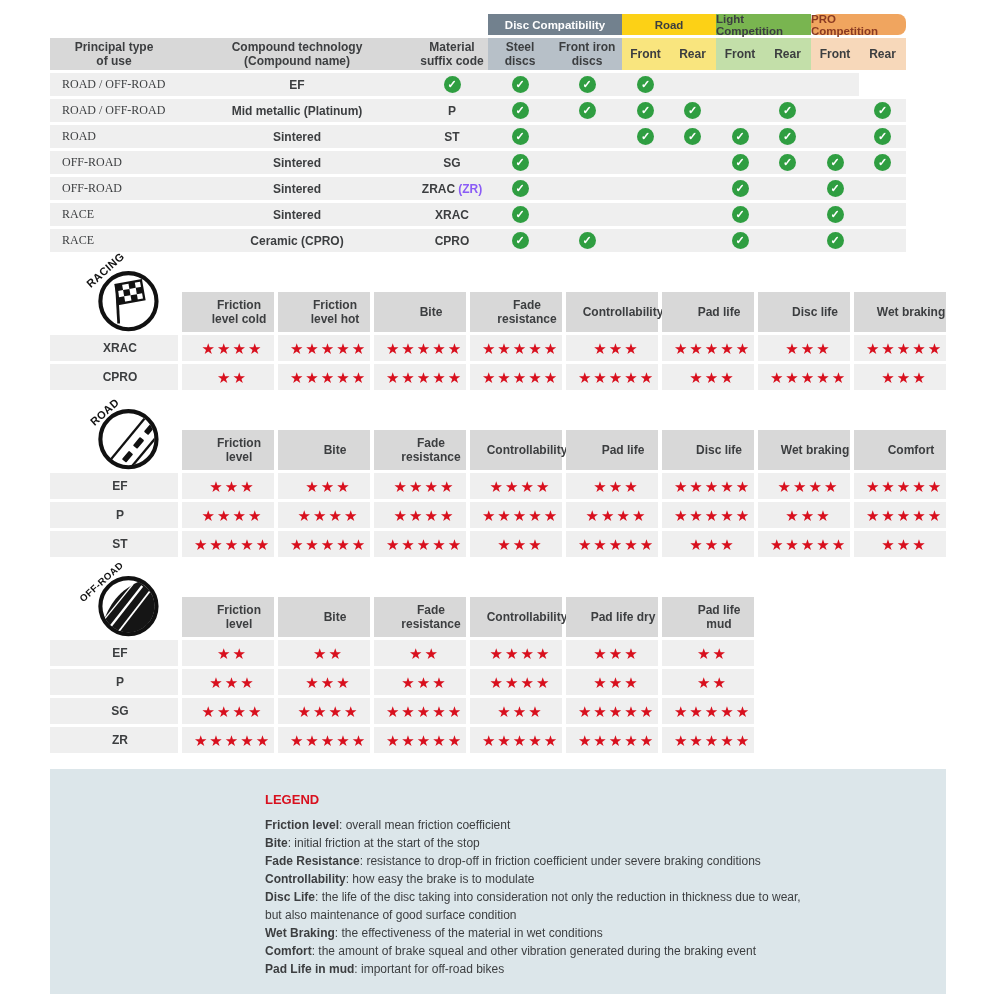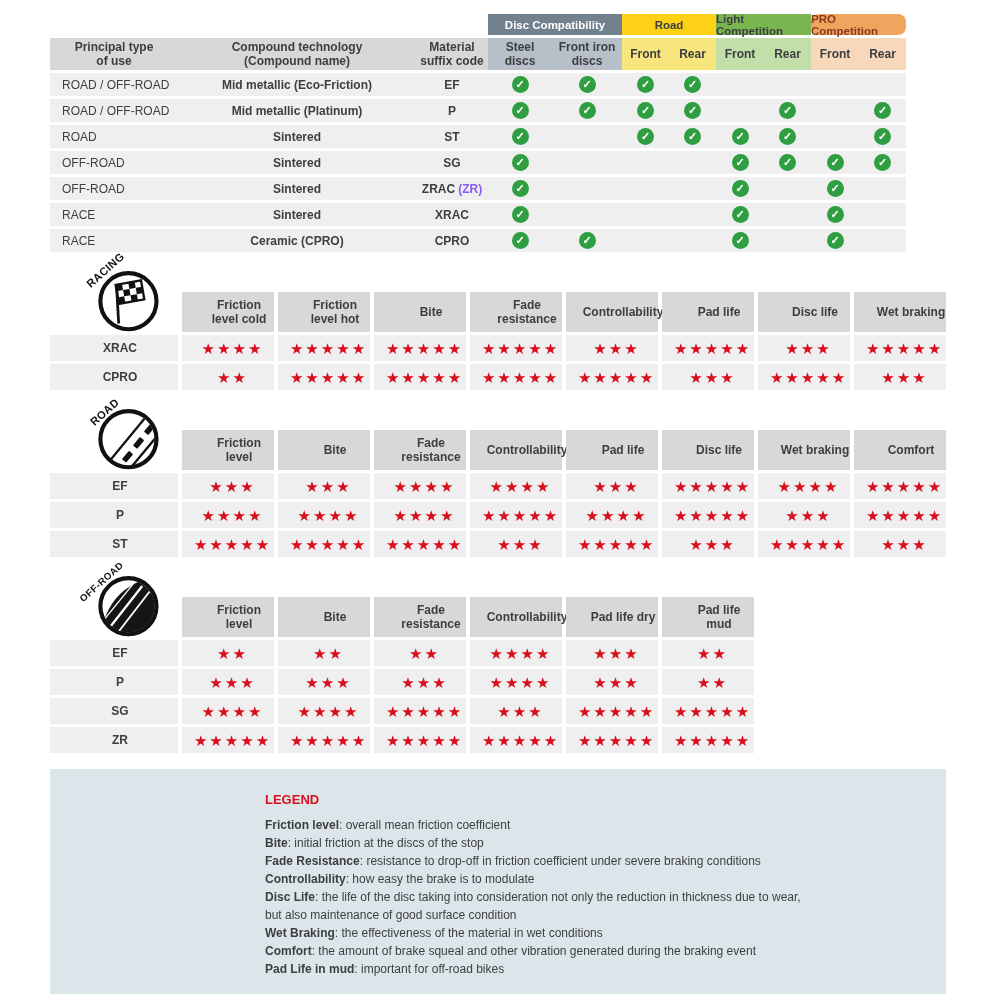--- a/index.html
+++ b/index.html
@@ -14,21 +14,21 @@
   .g-road{grid-column:6 / span 2;background:var(--road-header-bg,#fcd116);}
   .g-light{grid-column:8 / span 2;background:var(--light-header-bg,#79b550);}
   .g-pro{grid-column:10 / span 2;background:var(--pro-header-bg,#f0a55f);color:var(--pro-header-text,#8a3a22);border-radius:8px;}
   .hcell{background:var(--header-cell-bg,#d8d8d8);display:flex;align-items:center;justify-content:center;text-align:center;font-size:12px;font-weight:700;white-space:pre-line;line-height:14px;}
   .sub-row .hcell{height:32px;}
   .sub-disc{background:var(--disc-sub-bg,#b7c0c8);}
   .sub-road{background:var(--road-sub-bg,#f9e57e);}
   .sub-light{background:var(--light-sub-bg,#c3dfa9);}
   .sub-pro{background:var(--pro-sub-bg,#f7d8ba);}
   .body-row .bcell{background:var(--cell-light,#efefef);height:23px;display:flex;align-items:center;justify-content:center;font-size:12px;}
-  .use-cell{justify-content:flex-start !important;padding-left:12px;}
+  .use-cell{justify-content:flex-start !important;padding-left:12px;font-family:Liberation Serif, serif;}
   .compound-cell,.suffix-cell{font-weight:700;}
   .suffix-note{color:#8b5cf6;margin-left:3px;font-weight:700;}
   .check{display:inline-flex;align-items:center;justify-content:center;width:17px;height:17px;border-radius:50%;background:var(--check-green,#2f9e41);color:#fff;font-size:11px;font-weight:700;line-height:1;}
 
   
   .section{position:relative;margin-top:40px;}
   .section-icon{position:absolute;left:26px;top:-46px;width:92px;height:92px;}
   .arc-label{font-size:12px;font-weight:700;fill:#111;letter-spacing:.5px;}
   .arc-label.small{font-size:10.5px;}
   .star-grid{display:grid;grid-template-columns:128px repeat(8,92px);column-gap:4px;margin-bottom:3px;}
@@ -74,21 +74,20 @@
       <div class="hcell sub-road">Front</div>
       <div class="hcell sub-road">Rear</div>
       <div class="hcell sub-light">Front</div>
       <div class="hcell sub-light">Rear</div>
       <div class="hcell sub-pro">Front</div>
       <div class="hcell sub-pro">Rear</div>
     </div>
     <div id="top-body">
         <div class="top-grid body-row">
           <div class="bcell use-cell">ROAD / OFF-ROAD</div>
-          <div class="bcell compound-cell">Mid metallic (Eco-Friction)</div>
           <div class="bcell suffix-cell">EF</div>
           <div class="bcell check-cell">
             <span class="check">✓</span>
           </div>
           <div class="bcell check-cell">
             <span class="check">✓</span>
           </div>
           <div class="bcell check-cell">
             <span class="check">✓</span>
           </div>
@@ -548,21 +547,21 @@
           <div class="bcell star-cell shade-light">
             <span class="stars">★★★★★</span>
           </div>
         </div>
       </div>
   </div>
 
   <div class="legend">
     <div class="legend-title">LEGEND</div>
     <div class="legend-line"><b class="legend-term">Friction level</b><span>: overall mean friction coefficient</span></div>
-    <div class="legend-line"><b class="legend-term">Bite</b><span>: initial friction at the discs of the stop</span></div>
+    <div class="legend-line"><b class="legend-term">Bite</b><span>: initial friction at the start of the stop</span></div>
     <div class="legend-line"><b class="legend-term">Fade Resistance</b><span>: resistance to drop-off in friction coefficient under severe braking conditions</span></div>
     <div class="legend-line"><b class="legend-term">Controllability</b><span>: how easy the brake is to modulate</span></div>
     <div class="legend-line"><b class="legend-term">Disc Life</b><span>: the life of the disc taking into consideration not only the reduction in thickness due to wear,</span></div>
     <div class="legend-line"><b class="legend-term"></b><span>but also maintenance of good surface condition</span></div>
     <div class="legend-line"><b class="legend-term">Wet Braking</b><span>: the effectiveness of the material in wet conditions</span></div>
     <div class="legend-line"><b class="legend-term">Comfort</b><span>: the amount of brake squeal and other vibration generated during the braking event</span></div>
     <div class="legend-line"><b class="legend-term">Pad Life in mud</b><span>: important for off-road bikes</span></div>
   </div>
 
 </div>

